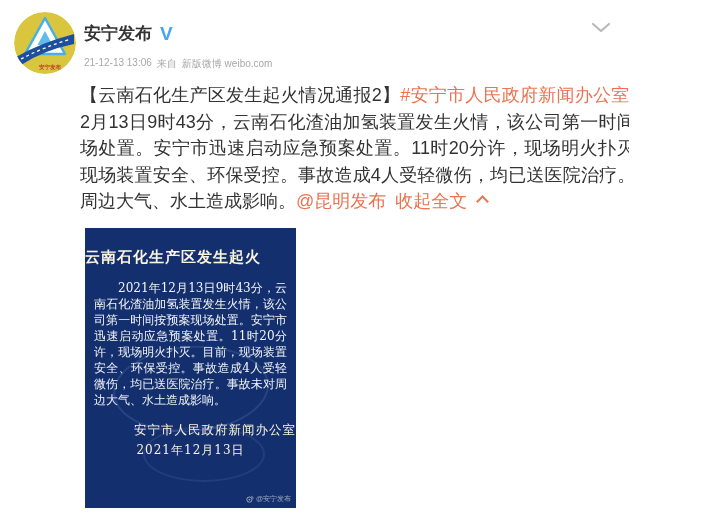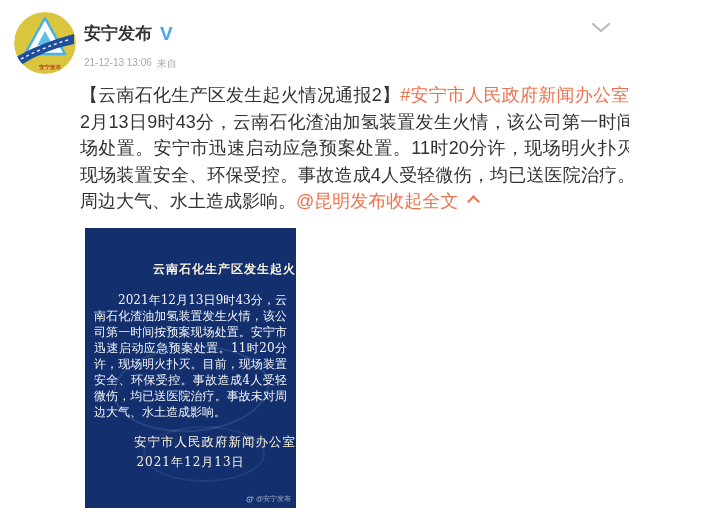--- a/index.html
+++ b/index.html
@@ -19,36 +19,36 @@
   .vbadge{margin-left:8px; font-size:19px; font-weight:800; color:var(--badge-blue); line-height:1;}
   .meta-row{position:absolute; left:84px; top:57px; font-size:10px; color:var(--meta); display:flex; gap:5px;}
   .meta-row span{color:var(--meta);}
   .menu-chevron{position:absolute; right:16px; top:20px; width:22px; height:14px; cursor:pointer;}
   .post-text{
     position:absolute; left:80px; top:82px; width:628px;
     font-size:18px; line-height:26.5px; color:var(--text);
     text-align:justify; word-break:break-all;
   }
   .post-text .link{color:var(--link); text-decoration:none; cursor:pointer;}
-  .post-text .collapse{font-family:Liberation Mono, monospace;}
+  .post-text .collapse{margin-left:9px;font-family:Liberation Mono, monospace;}
   .caret-up{
     display:inline-block; width:9px; height:9px; margin-left:11px;
     border-top:2px solid var(--link); border-right:2px solid var(--link);
     transform:rotate(-45deg); vertical-align:1px; cursor:pointer;
   }
   .notice-card{
     position:absolute; left:85px; top:228px; width:211px; height:280px;
     background:var(--card-bg); color:var(--card-text); cursor:pointer;
     font-family:"DejaVu Serif","Liberation Serif",serif; overflow:hidden;
   }
   .seal1{position:absolute; left:28px; top:118px; width:156px; height:86px;
     border:2px solid rgba(173,196,240,0.14); border-radius:50%; transform:rotate(-4deg);}
   .seal2{position:absolute; left:58px; top:198px; width:122px; height:56px;
     border:2px solid rgba(173,196,240,0.10); border-radius:50%;}
-  .card-title{margin-top:31px; text-align:right; font-size:12px; font-weight:700;
+  .card-title{margin-top:19px; text-align:left; font-size:15px; font-weight:700;
     color:var(--card-title); line-height:20px; letter-spacing:1px;}
   .card-body{margin:13px 9px 0 9px; font-size:12px; line-height:16px;
     text-indent:2em; text-align:justify; word-break:break-all; color:var(--card-text);}
   .card-sign{margin-top:14px; text-align:right; font-size:12.5px; letter-spacing:1px; color:var(--card-title);}
   .card-date{margin-top:3px; text-align:center; font-size:12px; letter-spacing:1px; color:var(--card-title);}
   .card-watermark{position:absolute; right:5px; bottom:4px; font-size:7px;
     color:rgba(255,255,255,0.55); display:flex; align-items:center; gap:2px;
     font-family:"Liberation Sans",sans-serif;}
 </style>
 </head>
@@ -68,20 +68,21 @@
   </div>
 
   <div class="name-row">
     <span class="username">安宁发布</span>
     <span class="vbadge">V</span>
   </div>
 
   <div class="meta-row">
     <span>21-12-13 13:06</span>
     <span>来自</span>
+    <span>新版微博 weibo.com</span>
   </div>
 
   <div class="menu-chevron">
     <svg width="20" height="12" viewBox="0 0 20 12">
       <polyline points="2,2 10,9 18,2" fill="none" stroke="var(--chevron-gray)" stroke-width="2.2" stroke-linecap="round" stroke-linejoin="round"></polyline>
     </svg>
   </div>
 
   <div class="post-text"><span>【云南石化生产区发生起火情况通报2】</span><a class="link">#安宁市人民政府新闻办公室#</a><span>2021年12月13日9时43分，云南石化渣油加氢装置发生火情，该公司第一时间按预案现场处置。安宁市迅速启动应急预案处置。11时20分许，现场明火扑灭。目前，现场装置安全、环保受控。事故造成4人受轻微伤，均已送医院治疗。事故未对周边大气、水土造成影响。</span><a class="link">@昆明发布</a><a class="link collapse">收起全文</a><span class="caret-up"></span></div>
 

